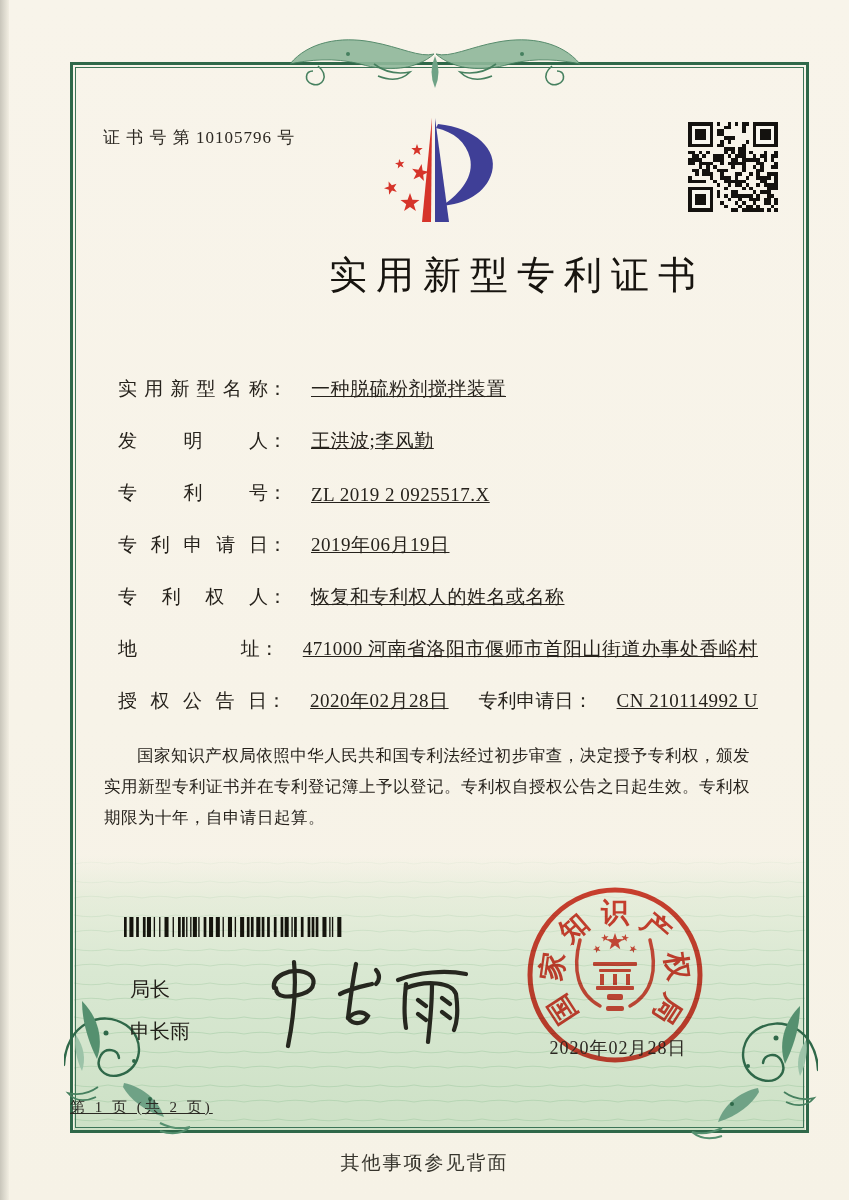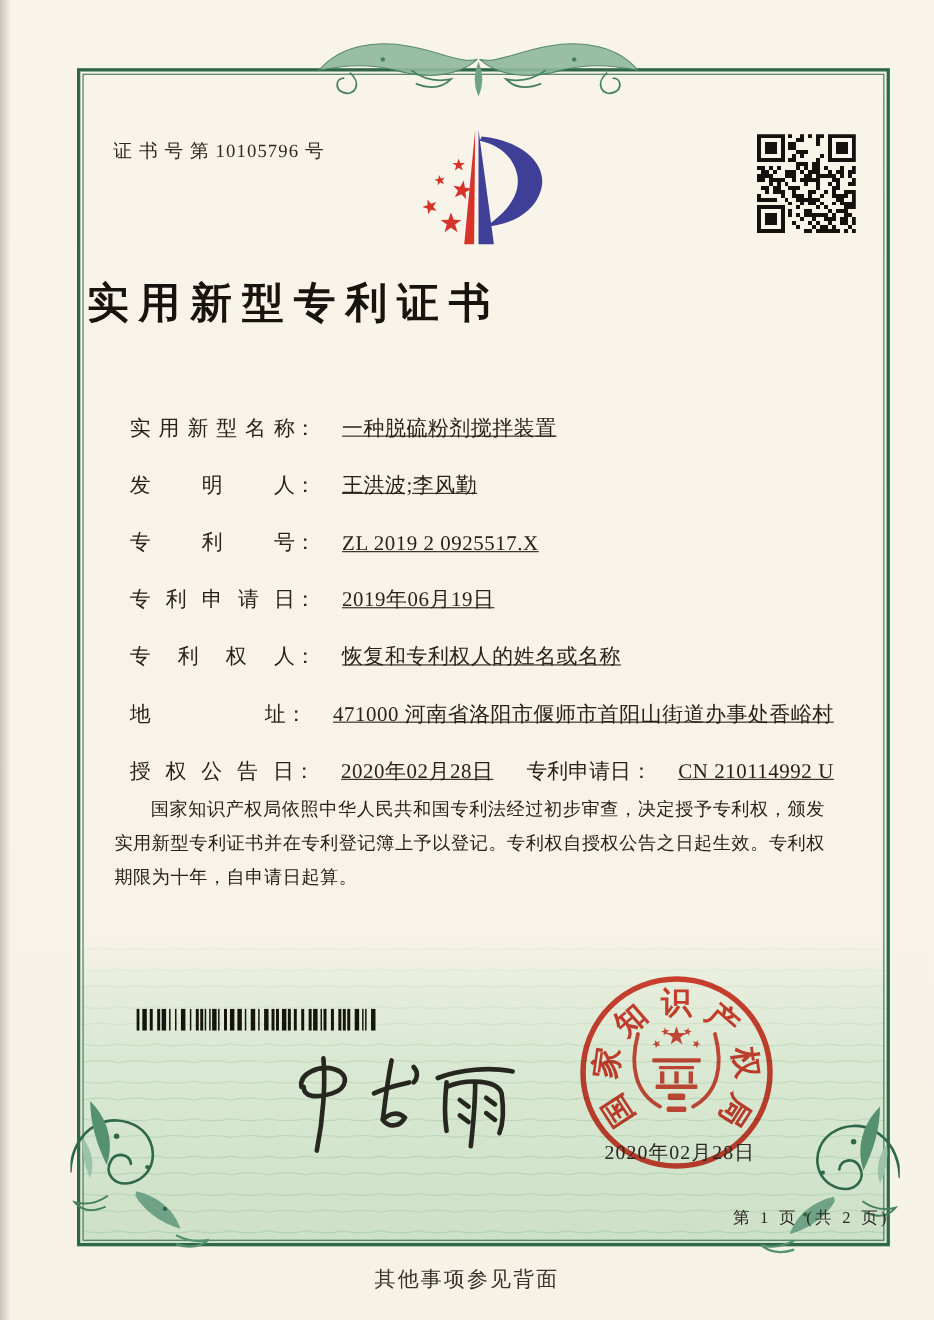--- a/index.html
+++ b/index.html
@@ -11,43 +11,43 @@
   .green-band{position:absolute;left:74px;top:856px;width:731px;height:277px;z-index:0;
         background:linear-gradient(180deg,rgba(216,232,208,0) 0%,rgba(216,232,208,.55) 16%,#d9e8d2 42%,#cde1c6 100%);}
   .green-band svg{position:absolute;left:0;top:0;}
   .frame{position:absolute;left:70px;top:62px;width:739px;height:1071px;
         border:3px solid #2f6849;box-sizing:border-box;z-index:2;}
   .frame-inner{position:absolute;inset:2px;border:1px solid #3c7457;}
   .orn{position:absolute;z-index:3;}
   .cert-number{position:absolute;left:103px;top:126px;font-size:17px;letter-spacing:1px;z-index:4;color:#2b2721;}
   .logo{position:absolute;left:372px;top:110px;z-index:4;}
   .qr{position:absolute;left:688px;top:122px;z-index:4;shape-rendering:crispEdges;}
-  .title{position:absolute;left:70px;top:250px;width:635px;margin:0;text-align:left;
-        font-size:38px;font-weight:700;letter-spacing:9px;padding-left:9px;box-sizing:border-box;
+  .title{position:absolute;left:70px;top:250px;width:635px;margin:0;text-align:right;
+        font-size:38px;font-weight:400;letter-spacing:9px;padding-left:9px;box-sizing:border-box;
         color:#17140f;z-index:4;}
   .fields{position:absolute;left:118px;top:350px;width:640px;z-index:4;font-size:19px;}
   .frow{height:52px;display:flex;align-items:flex-end;white-space:nowrap;}
   .flabel{display:inline-block;width:150px;text-align:justify;text-align-last:justify;}
   .colon{display:inline-block;}
   .fvalue{margin-left:24px;letter-spacing:.5px;text-decoration:underline;}
   .g2{margin-left:30px;}
-  .paras{position:absolute;left:104px;top:720px;width:646px;z-index:4;
+  .paras{position:absolute;left:104px;top:740px;width:646px;z-index:4;
         font-size:16.5px;line-height:31px;text-align:justify;letter-spacing:.5px;}
   .paras p{margin:0;text-indent:2em;}
   .barcode{position:absolute;left:124px;top:917px;z-index:4;mix-blend-mode:multiply;}
   .officer{position:absolute;left:130px;top:976px;z-index:4;font-size:20px;color:#23201a;}
   .officer div+div{margin-top:15px;}
   .signature{position:absolute;left:260px;top:950px;z-index:5;mix-blend-mode:multiply;}
   .seal{position:absolute;left:520px;top:882px;z-index:6;mix-blend-mode:multiply;opacity:.96;}
   .seal-char{font-family:"Liberation Serif","DejaVu Serif",serif;font-size:28px;font-weight:700;
         fill:#d93a2b;text-anchor:middle;dominant-baseline:central;}
   .seal-date{position:absolute;left:518px;top:1036px;width:200px;text-align:center;
         font-size:18px;letter-spacing:1px;color:#2b2721;z-index:7;}
-  .footer-page{position:absolute;left:70px;top:1098px;width:739px;text-align:right;
-        font-size:15px;letter-spacing:3px;color:#2c2a24;z-index:4;}
+  .footer-page{position:absolute;left:70px;top:1098px;width:739px;text-align:left;
+        font-size:15px;letter-spacing:3px;color:#2c2a24;z-index:4;text-decoration:underline;}
   .back-note{position:absolute;left:0;top:1150px;width:849px;text-align:center;
         font-size:19px;letter-spacing:2px;color:#36342c;z-index:4;}
 </style>
 </head>
 <body>
 
 <div class="page">
 
   <svg width="0" height="0" style="position:absolute">
     <defs>
@@ -427,20 +427,24 @@
       <rect x="176.85" y="0" width="2.70" height="20" fill="#17150f"></rect>
       <rect x="183.60" y="0" width="2.70" height="20" fill="#17150f"></rect>
       <rect x="187.65" y="0" width="2.70" height="20" fill="#17150f"></rect>
       <rect x="191.70" y="0" width="2.70" height="20" fill="#17150f"></rect>
       <rect x="198.45" y="0" width="4.05" height="20" fill="#17150f"></rect>
       <rect x="205.20" y="0" width="1.35" height="20" fill="#17150f"></rect>
       <rect x="207.90" y="0" width="1.35" height="20" fill="#17150f"></rect>
       <rect x="213.30" y="0" width="4.05" height="20" fill="#17150f"></rect>
     </svg>
 
+  <div class="officer">
+    <div>局长</div>
+    <div>申长雨</div>
+  </div>
 
   <svg class="signature" width="215" height="100" viewBox="0 0 215 100">
     <g fill="none" stroke="#17150f" stroke-width="4.2" stroke-linecap="round" opacity=".9">
       <path d="M14,38 C12,26 30,18 44,22 C58,26 56,40 42,44 C28,48 16,48 16,38"></path>
       <path d="M34,12 C36,34 34,66 28,96"></path>
       <path d="M96,14 C92,34 90,52 88,68"></path>
       <path d="M80,44 C92,38 104,36 112,34"></path>
       <path d="M88,68 C94,62 102,60 108,66 C104,74 94,76 88,68"></path>
       <path d="M116,20 C120,24 120,30 116,34"></path>
       <path d="M138,30 C158,22 186,20 206,24"></path>

